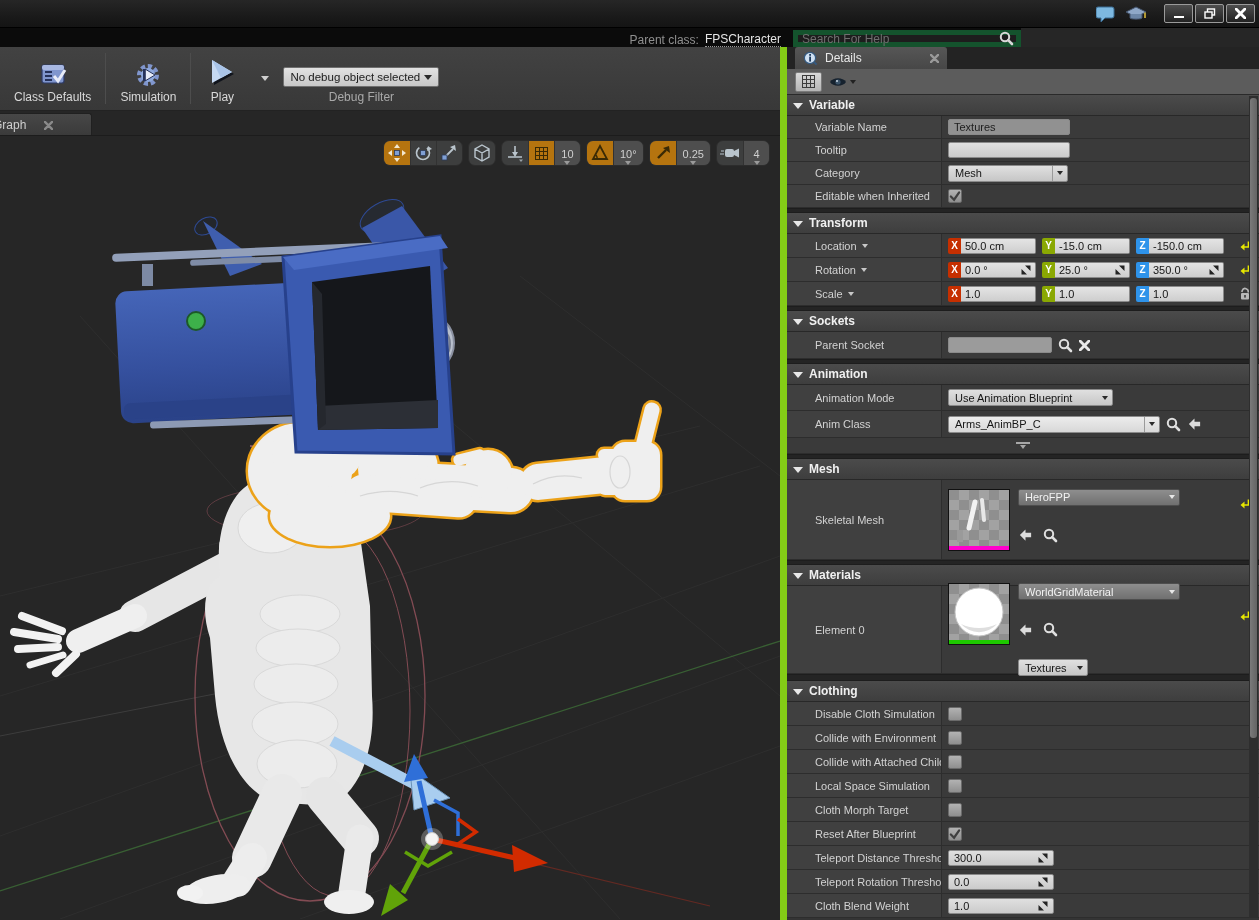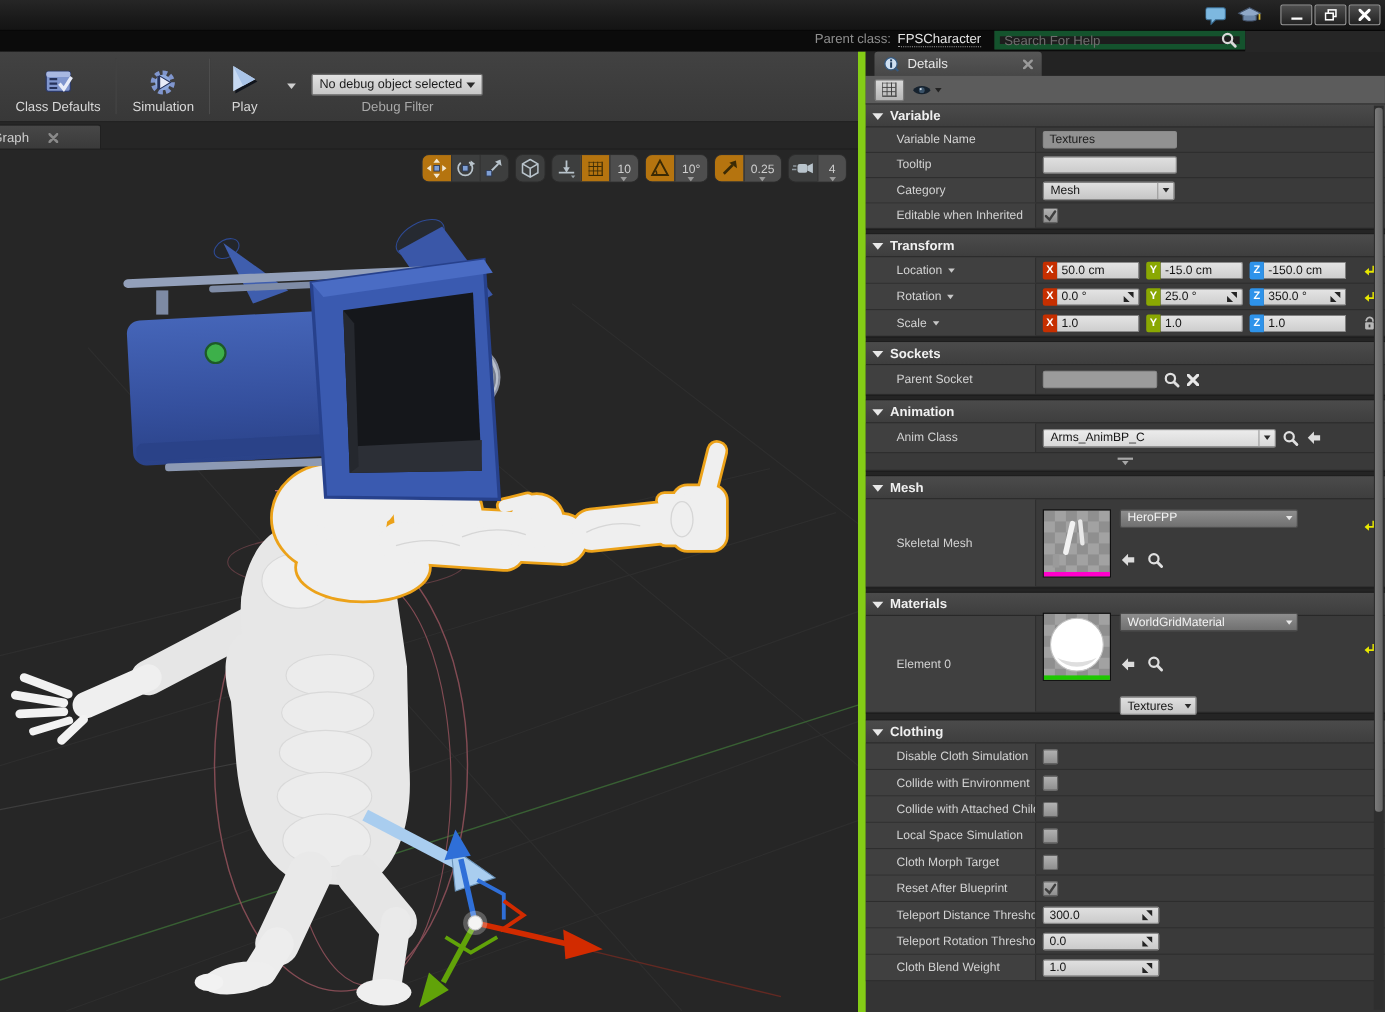--- a/index.html
+++ b/index.html
@@ -10,22 +10,22 @@
   
   .titlebar { position:absolute; left:0; top:0; width:1259px; height:28px;
     background:linear-gradient(#262626,#1a1a1a 60%,#141414);
     border-bottom:1px solid #000; display:flex; justify-content:flex-end; align-items:center; gap:6px; padding-right:4px; }
   .tb-ico { width:24px; height:20px; display:flex; align-items:center; justify-content:center; }
   .winbtns { display:flex; gap:2px; margin-left:10px; }
   .winbtn { width:29px; height:19px; border:1px solid #9a9a9a; border-radius:2px;
     background:linear-gradient(#4e4e4e,#222); display:flex; align-items:center; justify-content:center; }
 
   
-  .menubar { position:absolute; left:0; top:28px; width:1132px; height:19px; background:#0b0b0b;
-    display:flex; align-items:flex-start; justify-content:flex-end; gap:6px; font-size:12px; }
+  .menubar { position:absolute; left:0; top:28px; width:1021px; height:19px; background:#0b0b0b;
+    display:flex; align-items:flex-end; justify-content:flex-end; gap:6px; font-size:12px; }
   .pclabel { color:#8f8f8f; }
   .pcvalue { color:#e6e6e6; border-bottom:1px dotted #9a9a9a; margin-right:6px; }
   .helpsearch { width:228px; height:17px; background:#1d1d1d; border:5px solid #14532d; display:flex; align-items:center;gap:30px; }
   .helpsearch input { flex:1; background:transparent; border:none; outline:none; color:#ccc; font-size:12px; padding:0 4px; font-family:"Liberation Sans",sans-serif; }
   .helpsearch input::placeholder { color:#6e6e6e; }
 
   
   .main { position:absolute; left:0; top:47px; width:1259px; height:873px; display:flex; }
   .leftcol { width:780px; display:flex; flex-direction:column; }
 
@@ -684,20 +684,31 @@
               </svg>
           </div>
         </div>
 
         <div class="ssep"></div>
 
         <div class="shead">
             <i></i>
             <span>Animation</span>
           </div>
+        <div class="prow" style="height:26px">
+          <div class="plabel">Animation Mode</div>
+          <div class="pval">
+            <div class="dd" style="width:165px">
+              <span class="txt">Use Animation Blueprint</span>
+              <span class="ddbtn" style="border-left:none">
+                  <i class="car sm"></i>
+                </span>
+            </div>
+          </div>
+        </div>
         <div class="prow" style="height:27px">
           <div class="plabel">Anim Class</div>
           <div class="pval">
             <div class="dd" style="width:212px; background:linear-gradient(#ececec,#d8d8d8)">
               <span class="txt">Arms_AnimBP_C</span>
               <span class="ddbtn">
                   <i class="car sm"></i>
                 </span>
             </div>
             <svg width="15" height="15" viewBox="0 0 15 15">

